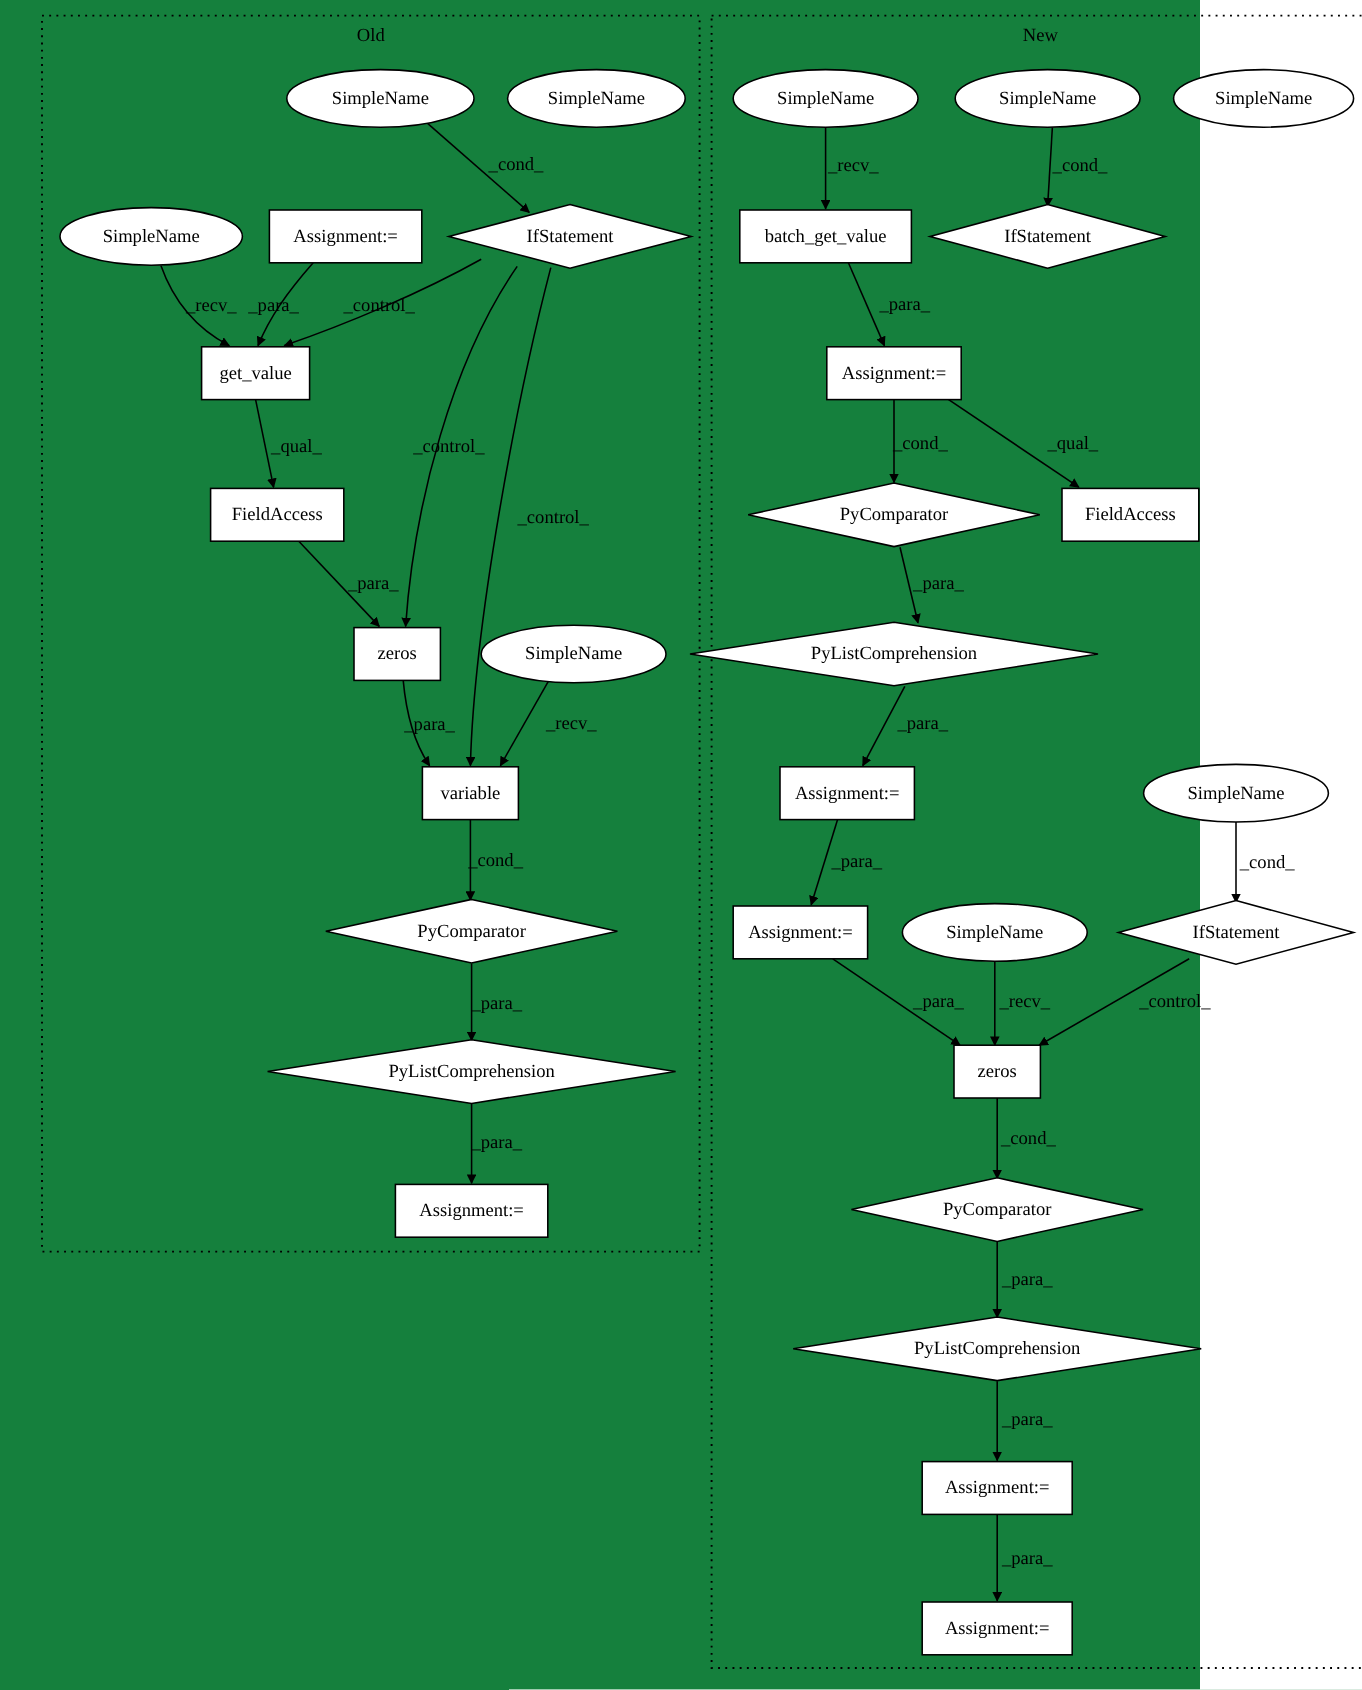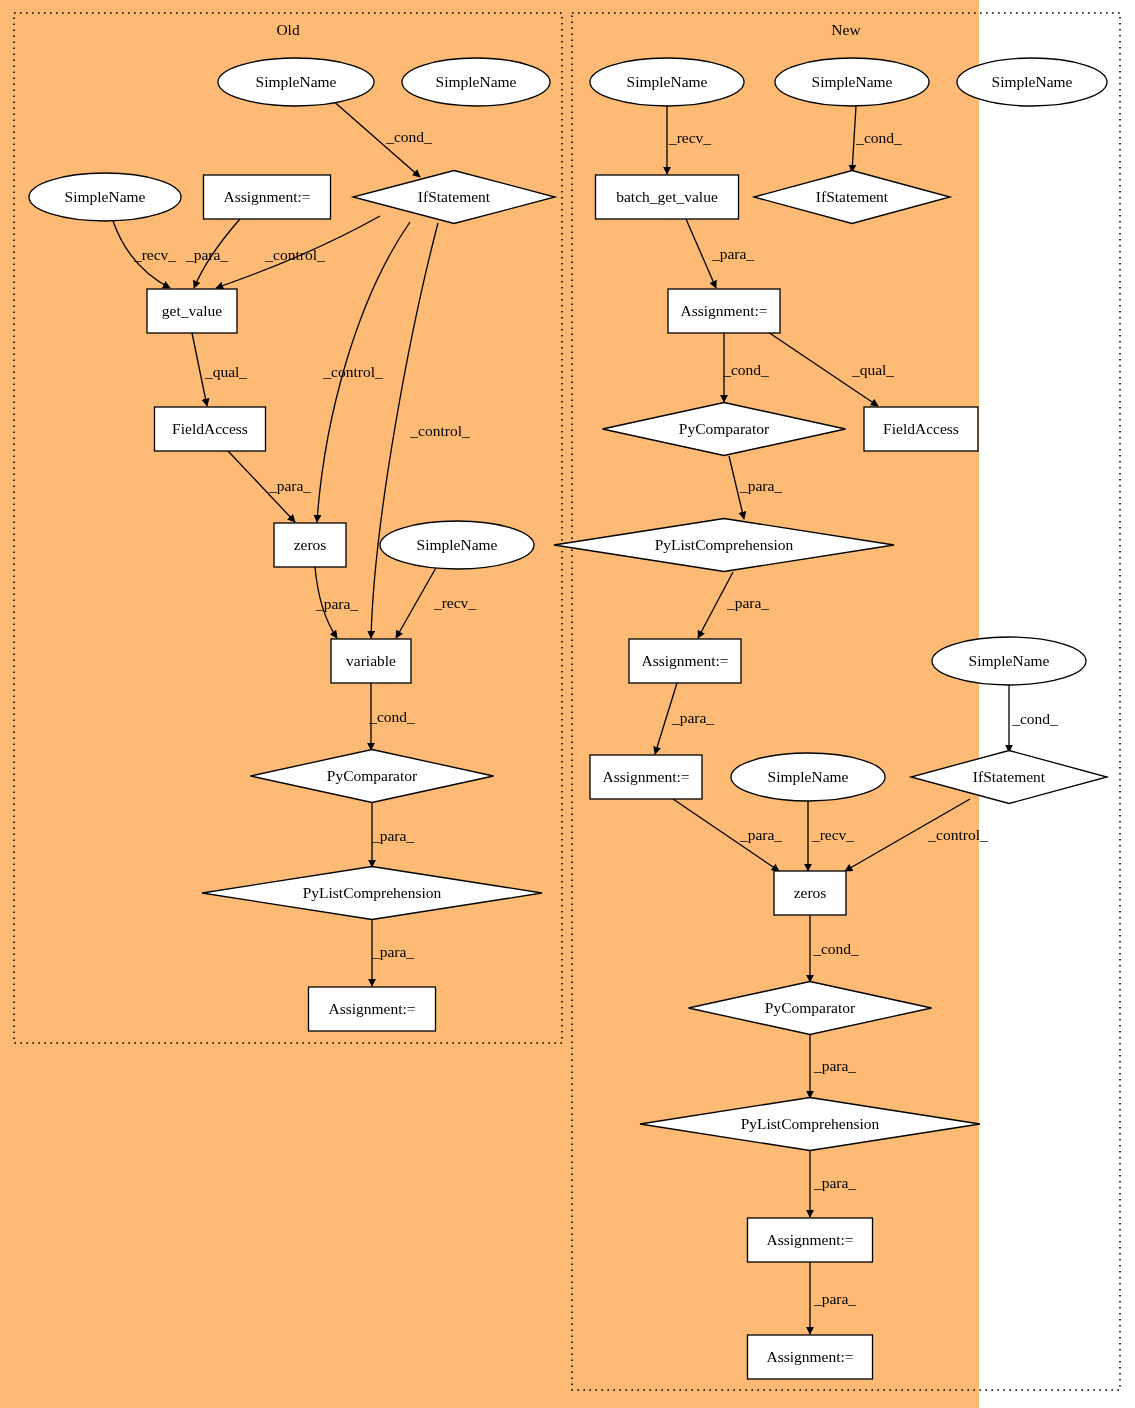--- a/index.html
+++ b/index.html
@@ -1,17 +1,17 @@
 <!DOCTYPE html>
 <html><head>
 <meta charset="utf-8">
 <style>
   html,body{margin:0;padding:0;background:#ffffff;}
   body{font-family:"Liberation Serif", serif;}
-  #canvas{position:relative;width:979px;height:1408px;background:#fdba74;}
+  #canvas{position:relative;width:979px;height:1408px;background:#15803d;padding-left:21px;}
   svg{display:block;}
   .node-text{font-family:"Liberation Serif", serif;font-size:15.5px;fill:#000;text-anchor:middle;dominant-baseline:middle;}
   .edge-label{font-family:"Liberation Serif", serif;font-size:15.5px;fill:#000;text-anchor:middle;dominant-baseline:middle;}
   .cluster-label{font-family:"Liberation Serif", serif;font-size:15.5px;fill:#000;text-anchor:middle;dominant-baseline:middle;}
   .shape{fill:#ffffff;stroke:#000000;stroke-width:1.3;}
   .edge{fill:none;stroke:#000000;stroke-width:1.3;}
   .cluster{fill:none;stroke:#000000;stroke-width:1.6;stroke-dasharray:1.6 4.4;stroke-linecap:butt;}
 </style>
 </head>
 <body>

